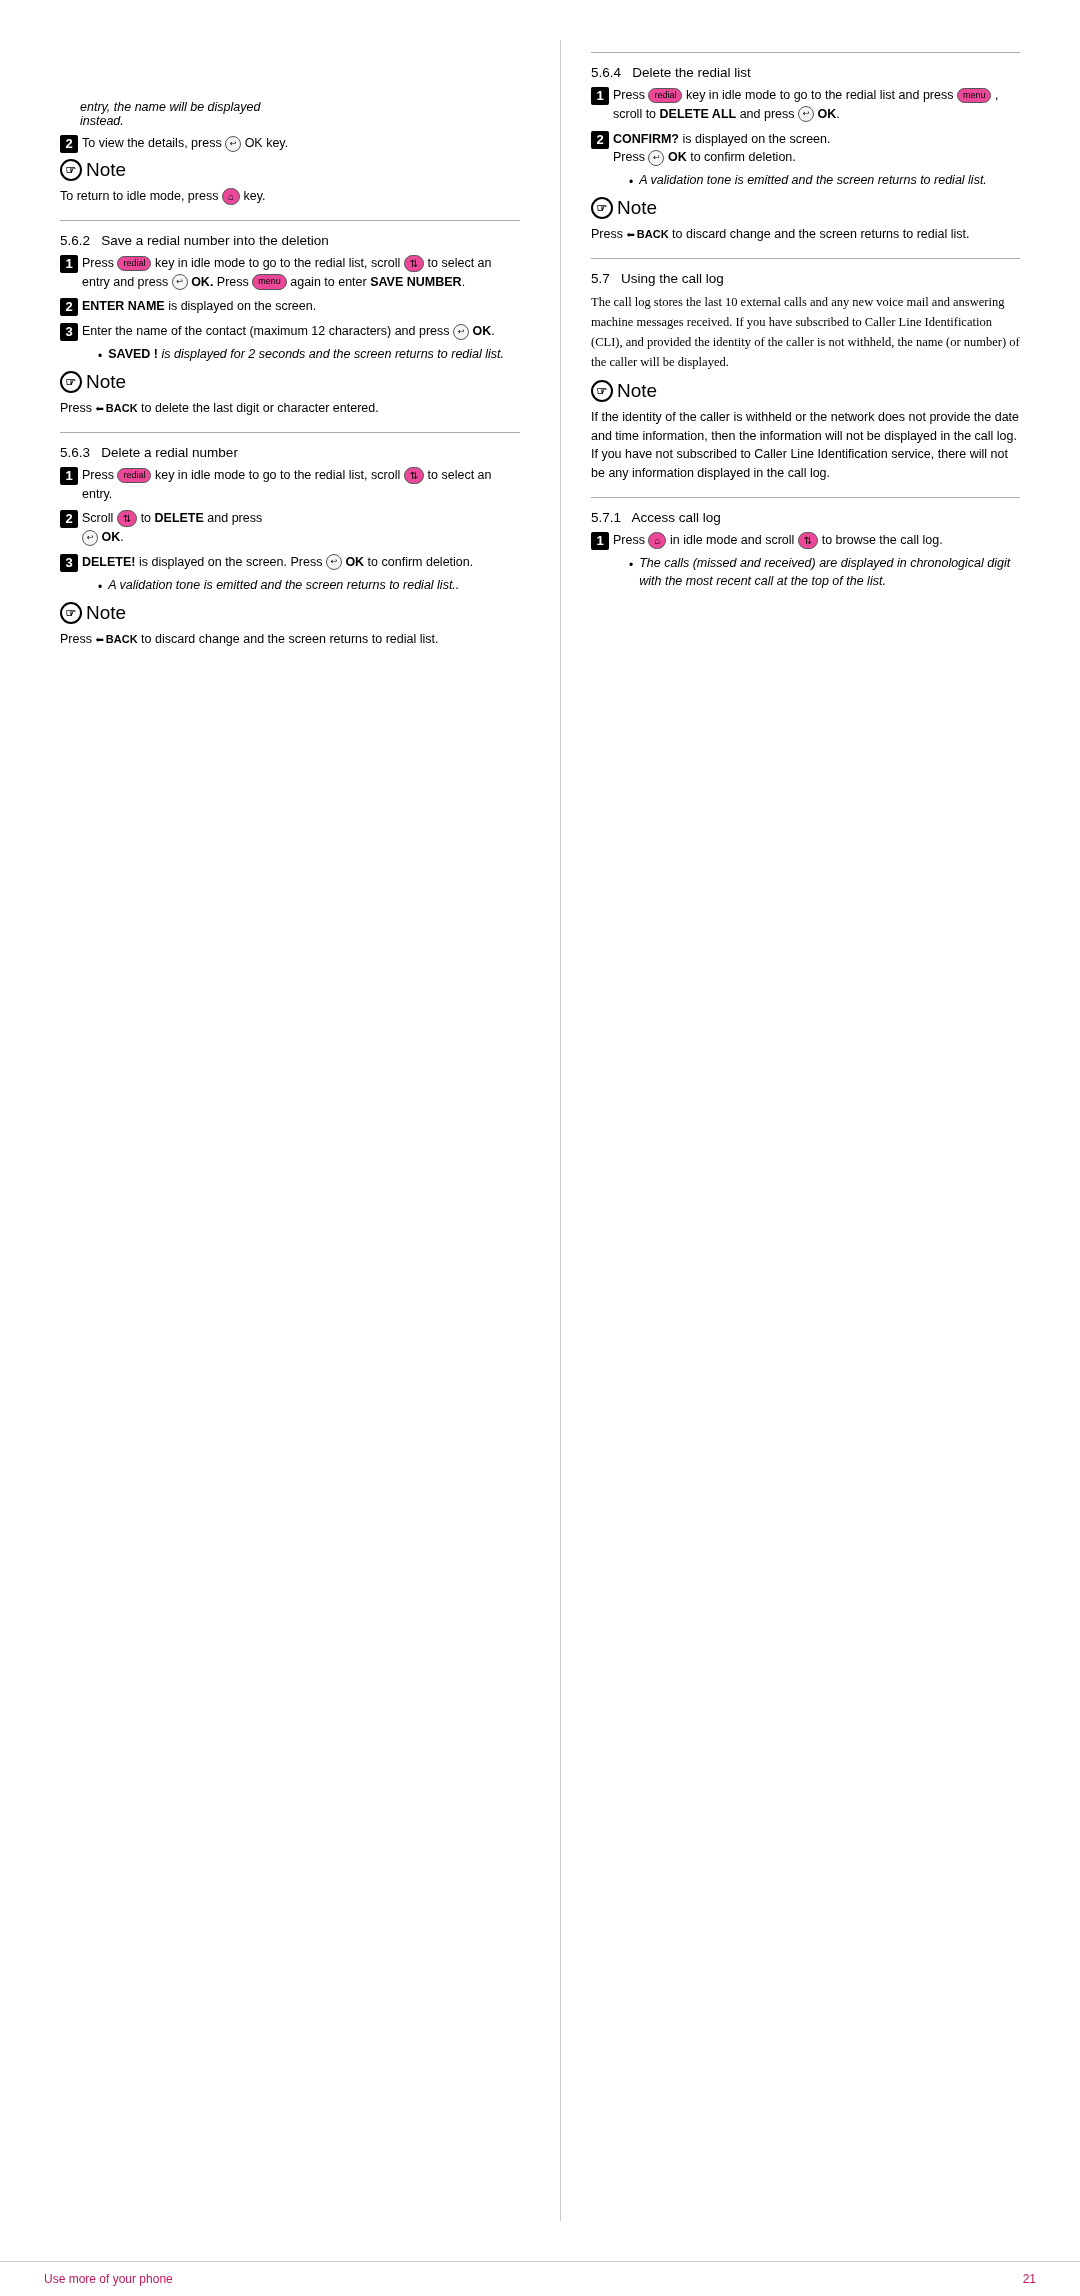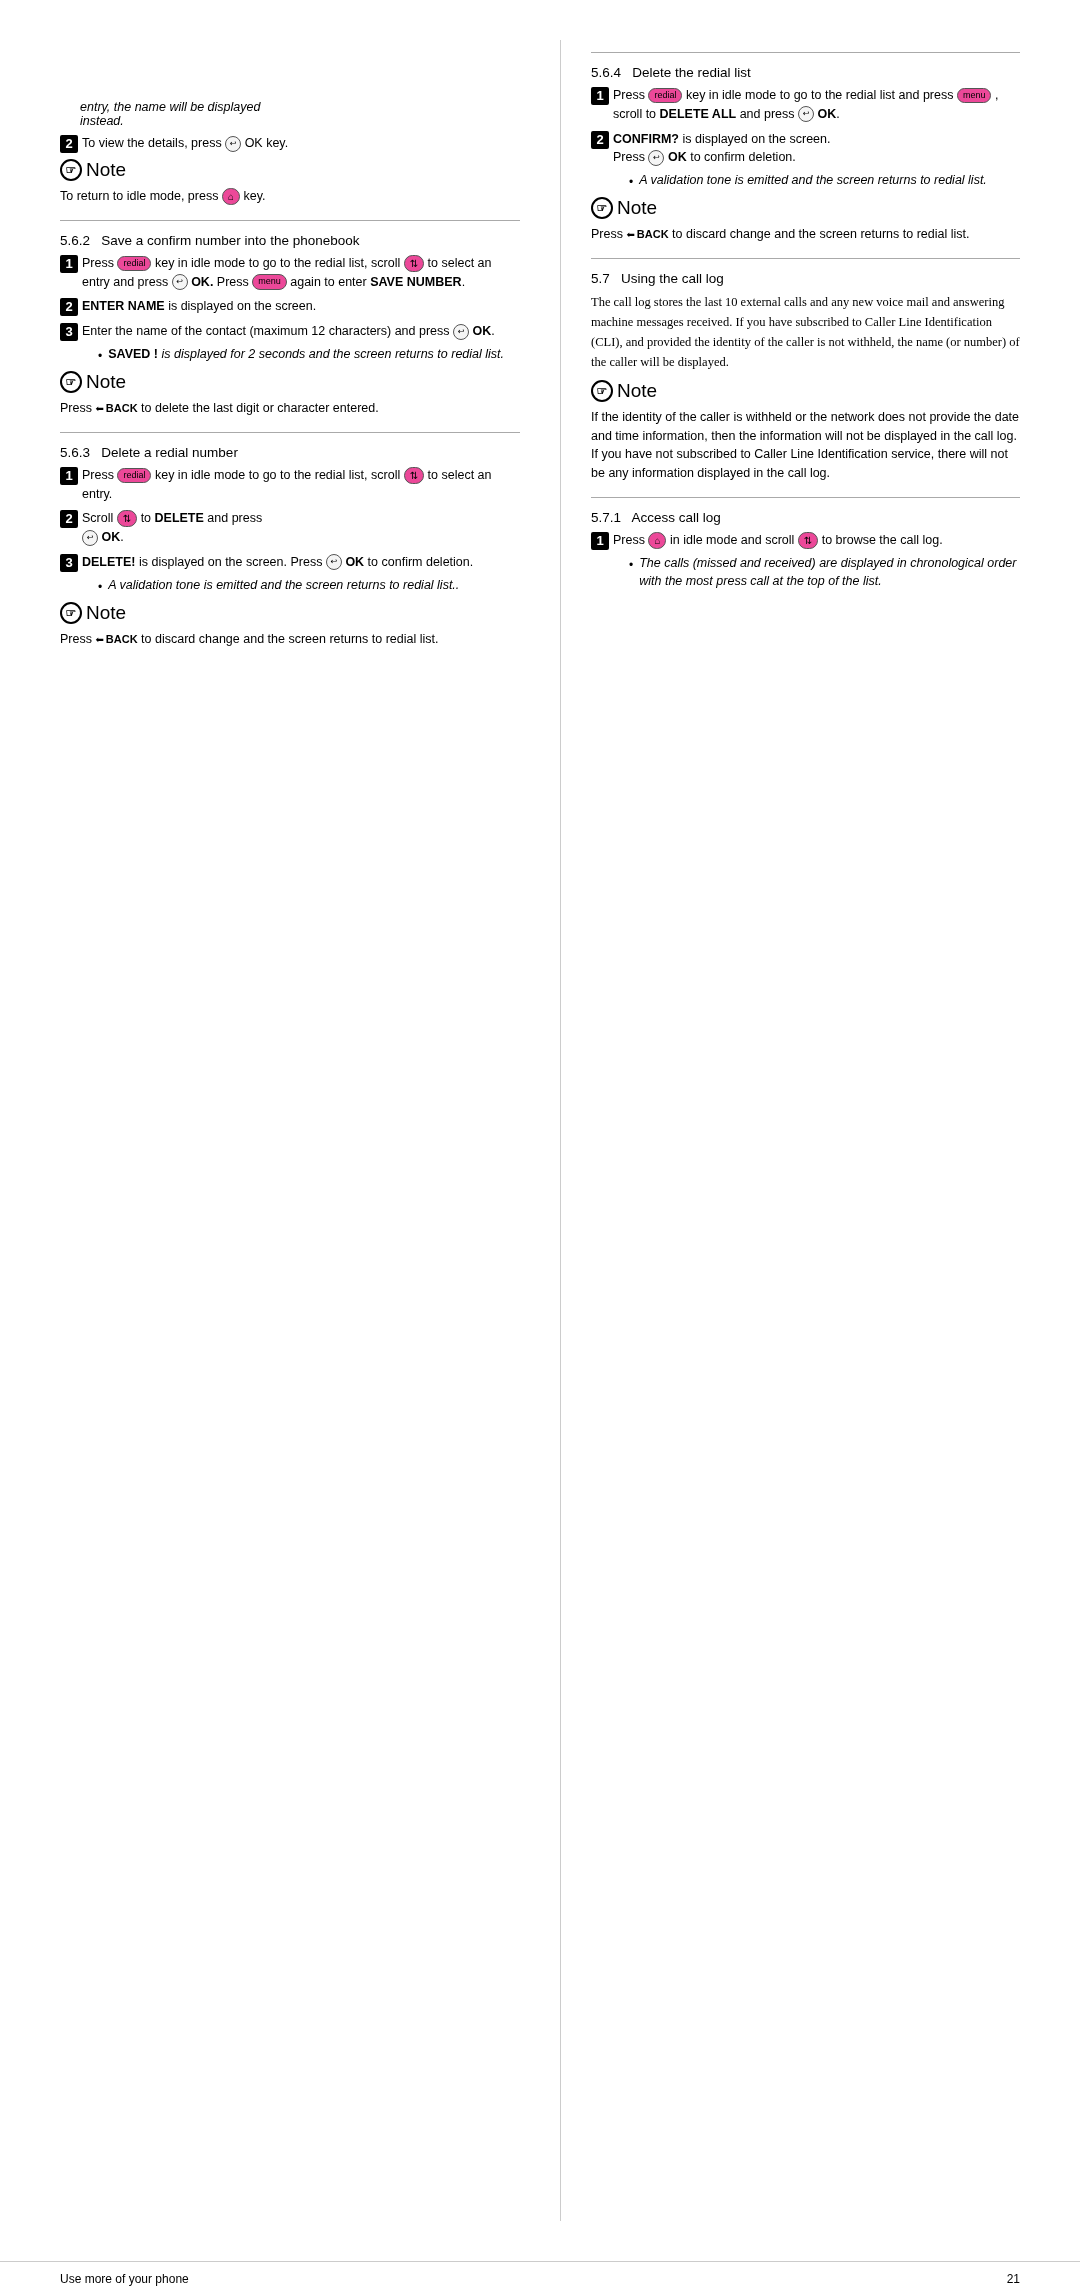--- a/index.html
+++ b/index.html
@@ -195,24 +195,24 @@
       font-size: 12.5px;
       line-height: 1.6;
       margin-bottom: 8px;
       font-family: Liberation Serif, serif;
     }
 
     .page-footer {
       display: flex;
       justify-content: space-between;
       align-items: center;
-      padding: 10px 60px;
+      padding: 10px 44px;
       border-top: 1px solid #ccc;
       font-size: 12px;
-      color: #000000;
+      color: #be185d;
       margin-top: auto;
     }
 
     .section-block {
       margin-bottom: 14px;
     }
 
   </style>
 </head>
 <body>
@@ -247,21 +247,21 @@
           <span class="key-btn">⌂</span>
           <span>key.</span>
         </div>
       </div>
 
       <div class="divider-line"></div>
 
       <div class="section-block">
         <div class="section-heading">
           <span>5.6.2</span>&nbsp;&nbsp;
-          <span>Save a confirm number into the phonebook</span>
+          <span>Save a redial number into the deletion</span>
         </div>
 
         <div class="step-item">
           <div class="step-number">1</div>
           <div class="step-content">
             <span>Press</span>
             <span class="key-btn key-small">redial</span>
             <span> key in idle mode to go to the redial list, scroll </span>
             <span class="key-btn">⇅</span>
             <span> to select an entry and press </span>
@@ -474,21 +474,21 @@
           <div class="step-number">1</div>
           <div class="step-content">
             <span>Press</span>
             <span class="key-btn">⌂</span>
             <span>in idle mode and scroll</span>
             <span class="key-btn">⇅</span>
             <span>to browse the call log.</span>
 
             <div class="bullet-item">
               <span class="bullet">•</span>
-              <span class="bullet-text italic">The calls (missed and received) are displayed in chronological order with the most press call at the top of the list.</span>
+              <span class="bullet-text italic">The calls (missed and received) are displayed in chronological digit with the most recent call at the top of the list.</span>
             </div>
           </div>
         </div>
       </div>
 
     </div>
 
   </div>
 
   <div class="page-footer">

